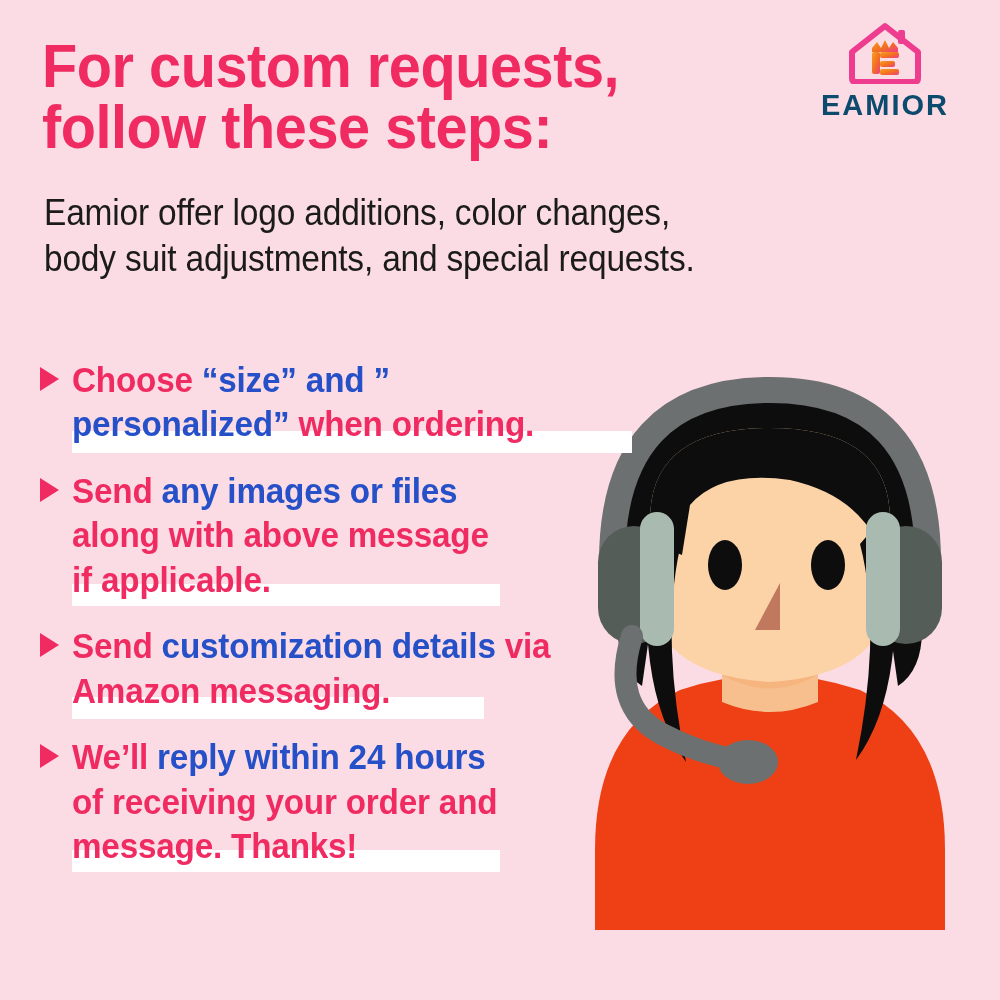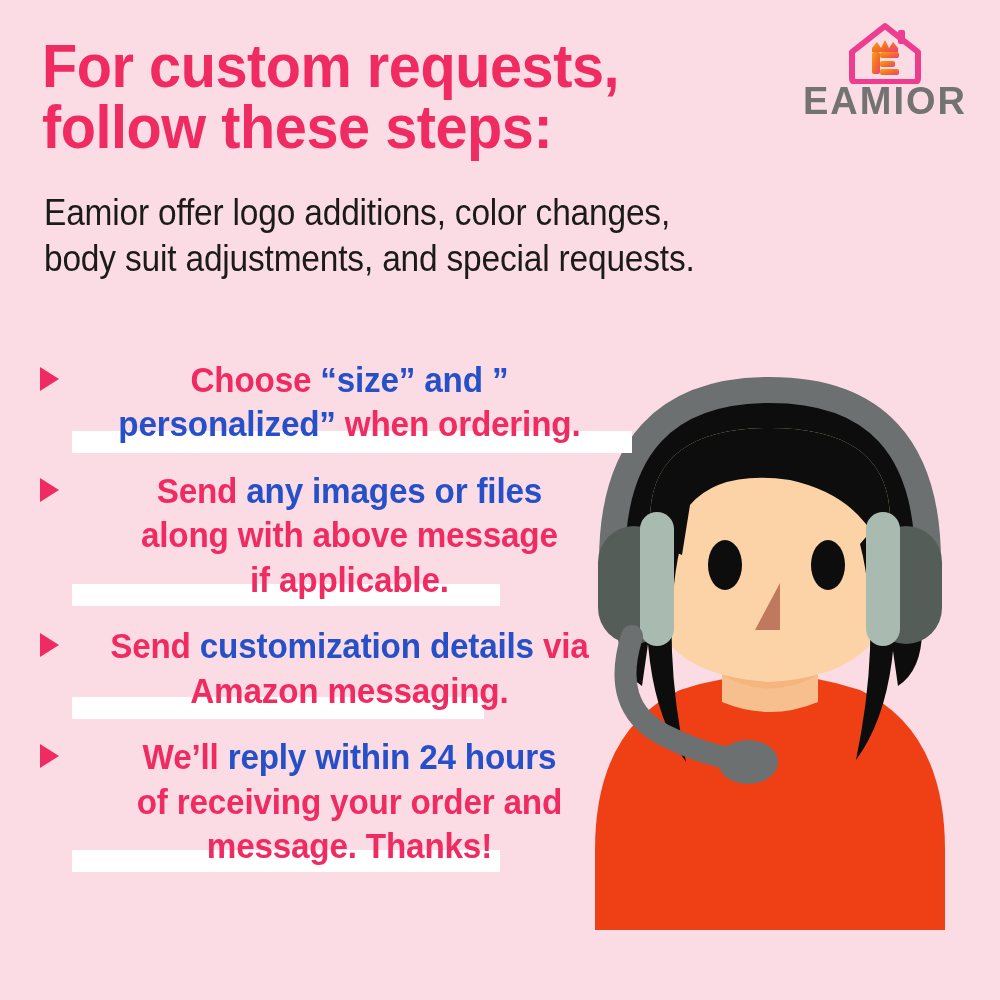--- a/index.html
+++ b/index.html
@@ -36,23 +36,23 @@
     height: 62px;
   }
   .logo-word {
     position: absolute;
     bottom: 2px;
     left: 0;
     width: 100%;
     text-align: center;
     font-family: "Liberation Sans", "DejaVu Sans", sans-serif;
     font-weight: bold;
-    font-size: 38px;
+    font-size: 29px;
     letter-spacing: 2px;
-    color: #737373;
+    color: #0c4a6e;
     line-height: 1;
   }
 
   
   .headline {
     position: absolute;
     top: 36px;
     left: 42px;
     width: 740px;
     color: #ef2b62;
@@ -81,21 +81,20 @@
     transform-origin: left top;
     white-space: pre-line;
   }
 
   
   .steps {
     position: absolute;
     top: 358px;
     left: 36px;
     width: 620px;
-    text-align: center;
   }
   .step {
     position: relative;
     padding-left: 36px;
     margin-bottom: 22px;
   }
   .bullet {
     position: absolute;
     left: 4px;
     top: 9px;

